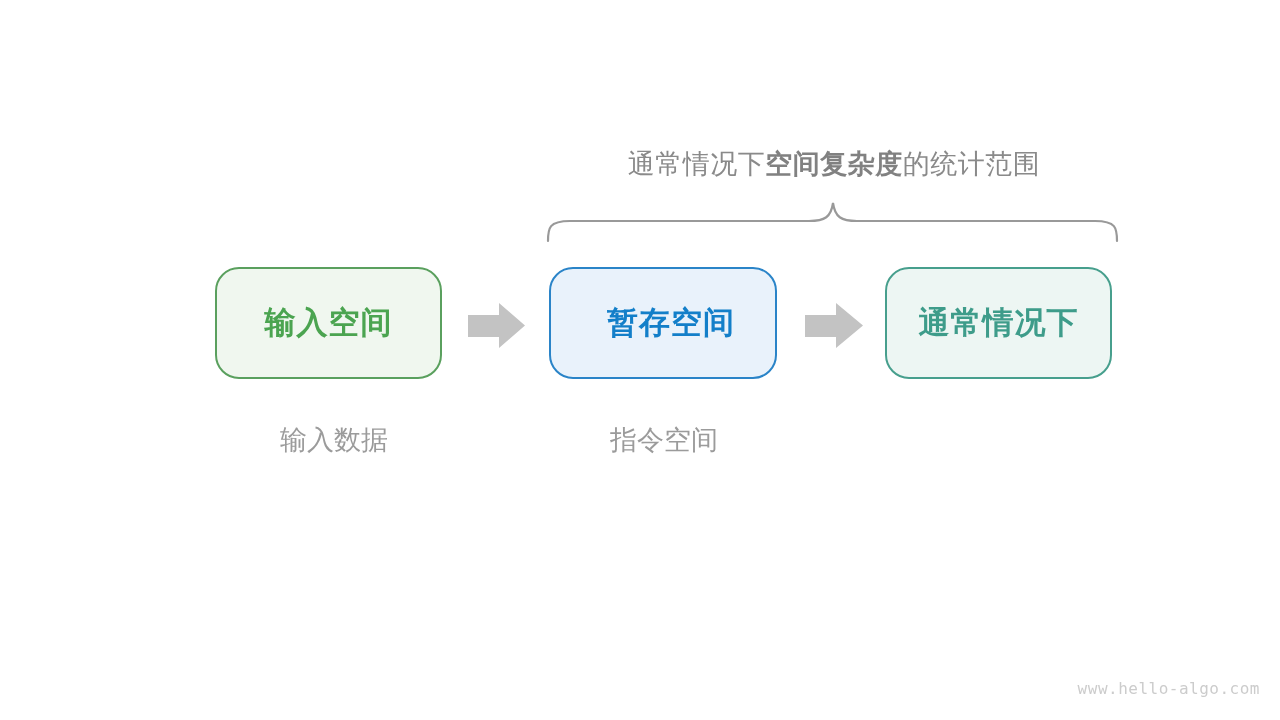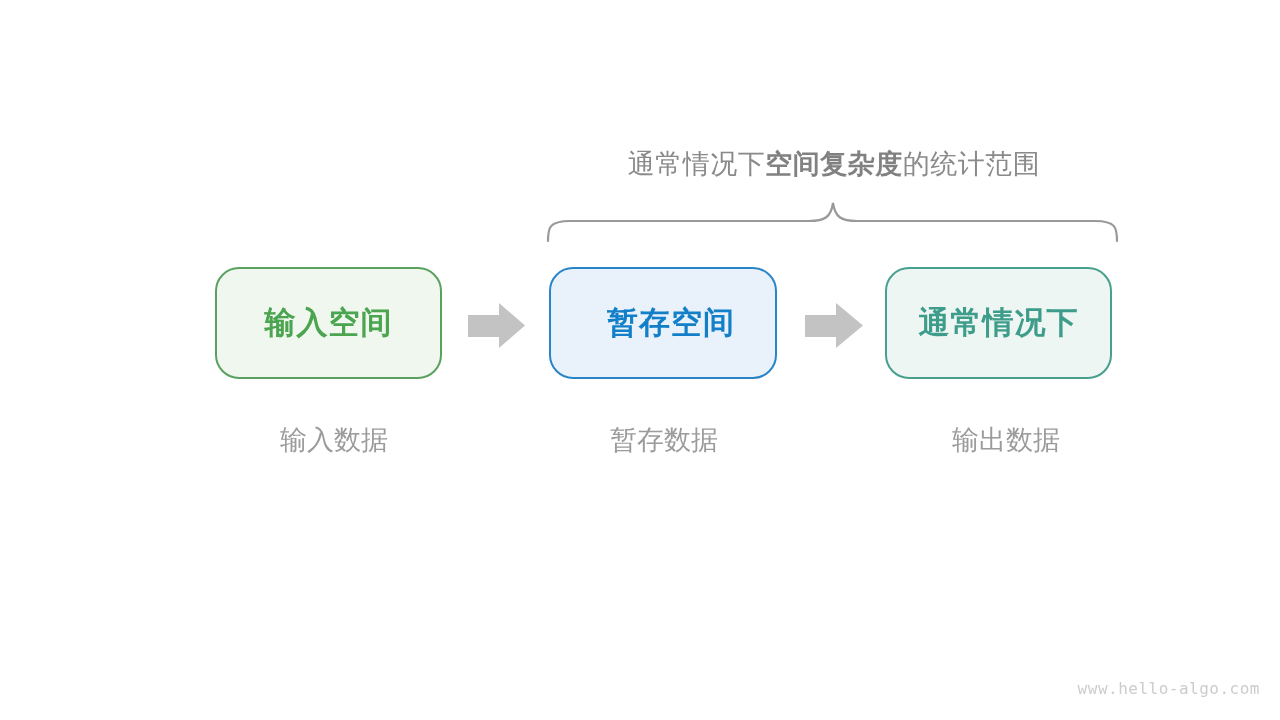--- a/index.html
+++ b/index.html
@@ -96,21 +96,18 @@
     <span>暂存空间</span>
   </div>
   <div class="space-box" id="box-output" style="border-color: rgb(71, 159, 141); background: rgb(237, 246, 243); color: rgb(62, 156, 138);">
     <span>通常情况下</span>
   </div>
 
   <div class="note centered" id="note-input">
     <div>输入数据</div>
   </div>
   <div class="note" id="note-temp">
-    <div>暂存数据</div>
-  </div>
-  <div class="note centered" id="note-output">
-    <div>输出数据</div>
+    <div>指令空间</div>
   </div>
 
   <div class="watermark">www.hello-algo.com</div>
 
 </div>
 
 </body></html>

